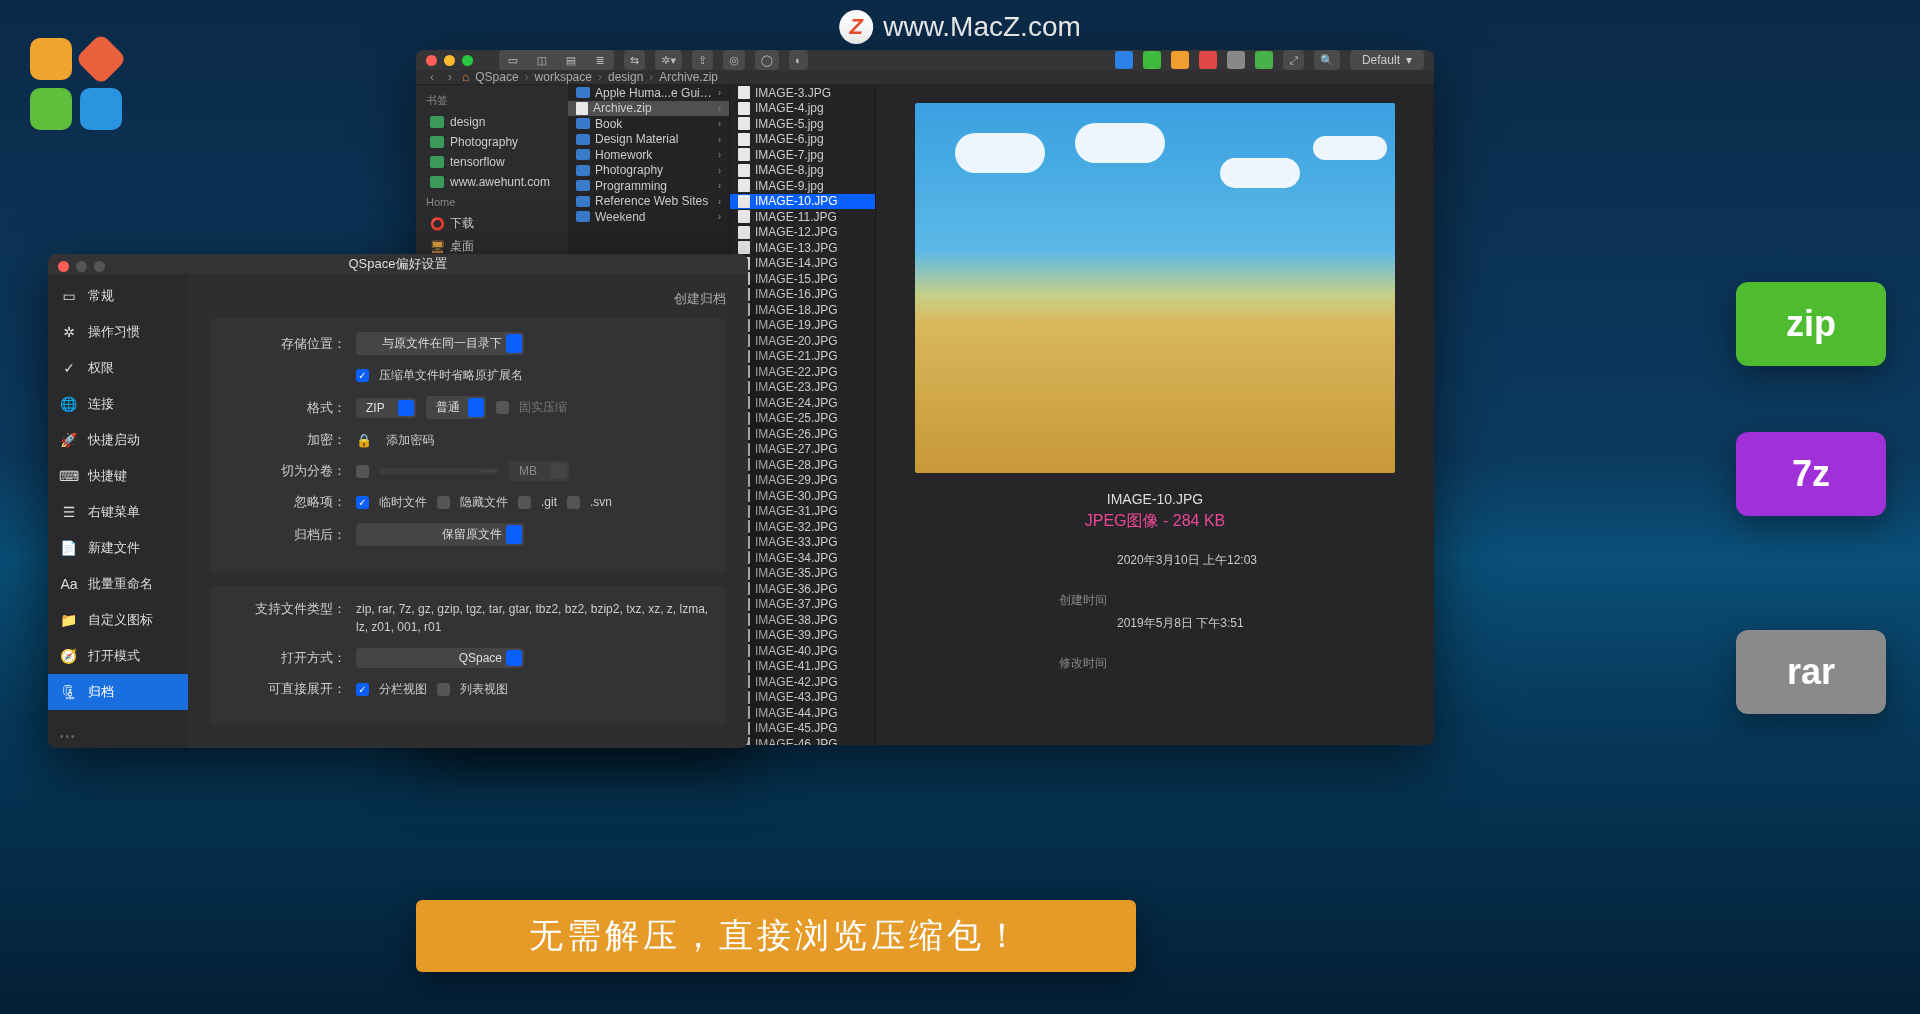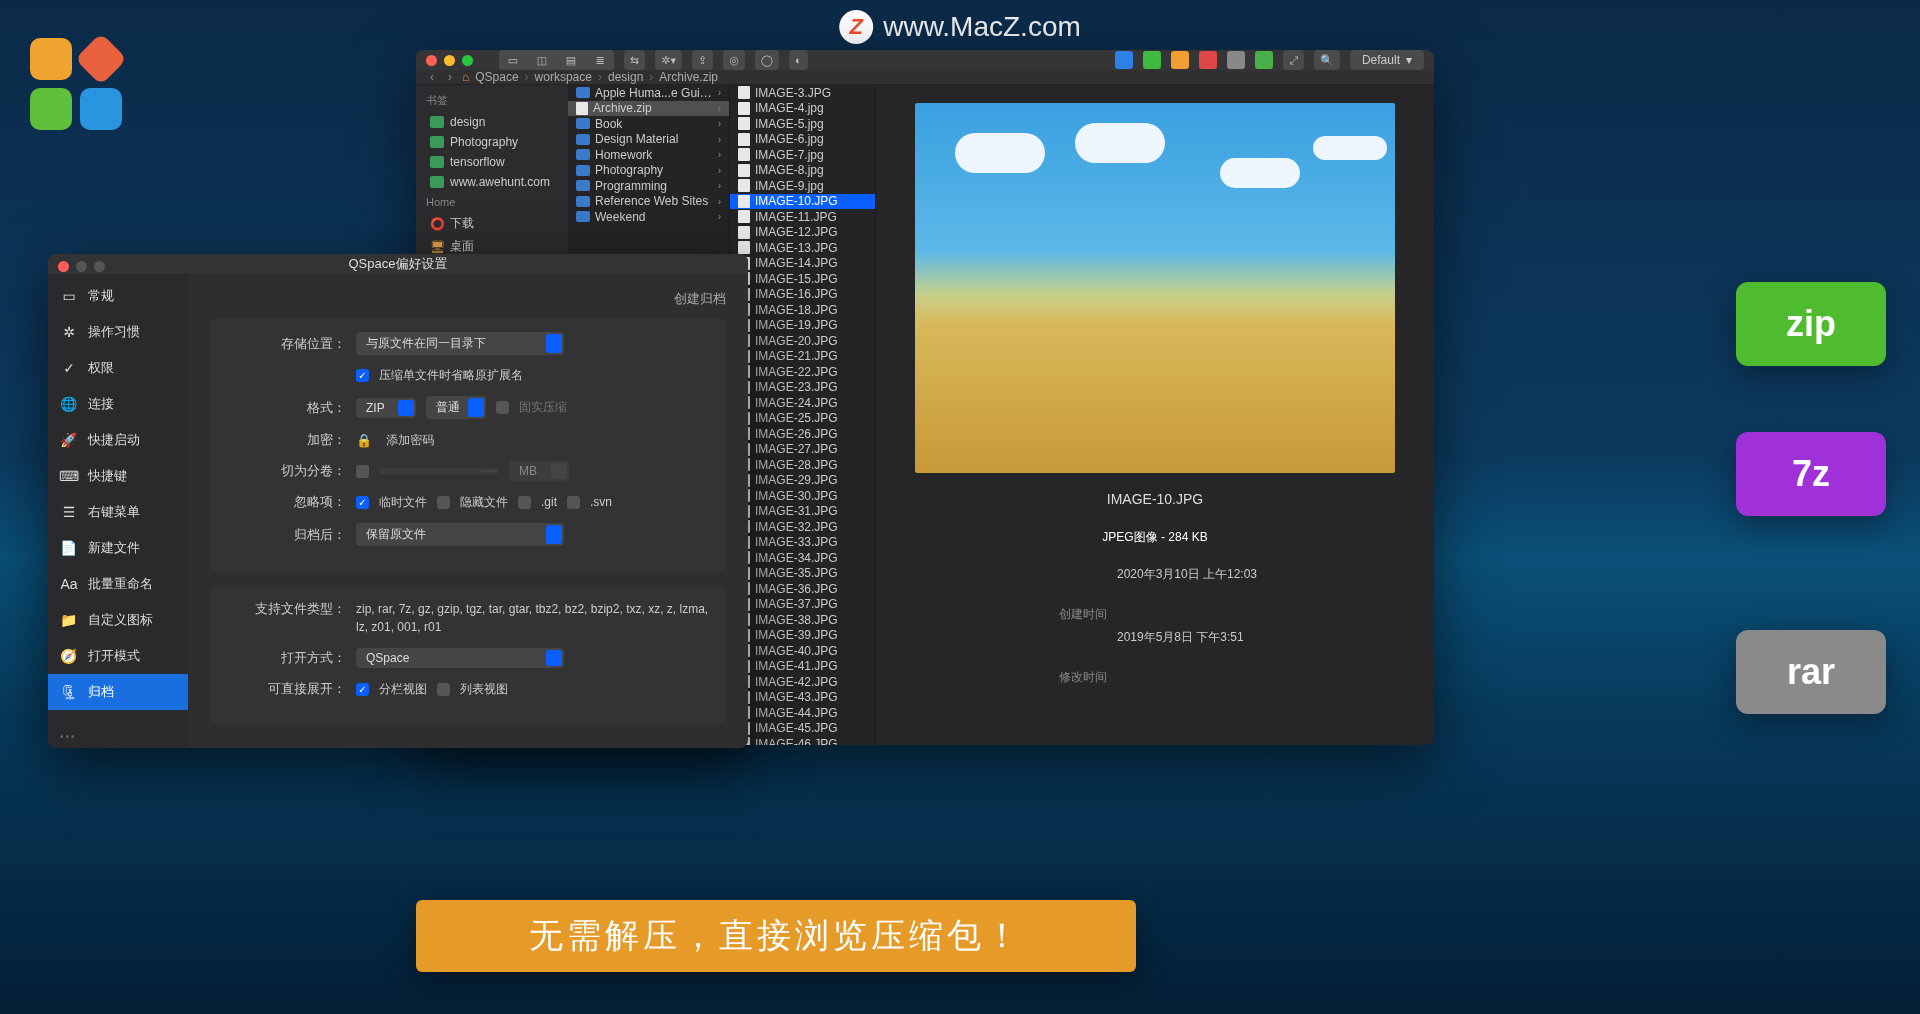--- a/index.html
+++ b/index.html
@@ -71,21 +71,21 @@
 .row.highlight { background: #0a60ff; color: #fff; }
 
 .preview-pane { flex: 1; display: flex; flex-direction: column; align-items: center; padding: 18px 20px; background: #262628; }
 .preview-img {
   width: 480px; height: 370px; border-radius: 2px;
   background: linear-gradient(180deg, #3aa0e0 0%, #5bb8e8 40%, #c8d088 52%, #d8b85a 60%, #c89838 100%);
   position: relative; overflow: hidden;
 }
 .preview-img::before { content: ""; position: absolute; top: 30px; left: 40px; width: 90px; height: 40px; background: #fff; border-radius: 40px; opacity: .9; box-shadow: 120px -10px 0 #fff, 260px 20px 0 -5px #fff, 350px -5px 0 -8px #fff; }
 .preview-title { margin-top: 18px; color: #ddd; font-size: 14px; }
-.preview-sub { color: #ffffff; font-size: 12px; margin-top: 22px; }
+.preview-sub { color: #ec4899; font-size: 16px; margin-top: 4px; }
 .meta { margin-top: 20px; font-size: 12px; color: #ccc; }
 .meta .mrow { display: flex; gap: 10px; margin-bottom: 6px; }
 .meta .ml { color: #888; width: 54px; text-align: right; margin-top: 40px; }
 
 
 .prefs {
   position: absolute; top: 254px; left: 48px; width: 700px; height: 494px;
   background: #2e2e30; border-radius: 8px; box-shadow: 0 20px 60px rgba(0,0,0,.6);
   display: flex; flex-direction: column; overflow: hidden;
 }
@@ -95,21 +95,21 @@
 .prefs-sb { width: 140px; background: #2a2a2c; padding-top: 4px; }
 .prefs-sb .pitem { padding: 9px 12px; display: flex; align-items: center; gap: 10px; color: #ddd; font-size: 13px; cursor: default; }
 .prefs-sb .pitem.active { background: #1a6fe0; color: #fff; }
 .pico { width: 18px; height: 18px; display: flex; align-items: center; justify-content: center; font-size: 14px; }
 .prefs-content { flex: 1; padding: 10px 22px; overflow: auto; font-size: 13px; }
 .section-title { color: #aaa; font-size: 13px; margin: 6px 0 10px 4px; text-align: right; }
 .section-box { background: #333335; border-radius: 6px; padding: 14px 16px 14px 10px; margin-bottom: 14px; }
 .frow { display: flex; align-items: center; margin-bottom: 12px; gap: 10px; }
 .flabel { width: 126px; text-align: right; color: #ccc; font-size: 13px; }
 .select { background: #454547; border-radius: 4px; padding: 3px 22px 3px 10px; color: #ddd; font-size: 12px; position: relative; min-width: 60px; }
-.select.wide { width: 208px; }
+.select.wide { width: 168px; text-align: right; }
 .select::after { content: ""; position: absolute; right: 2px; top: 2px; bottom: 2px; width: 16px; background: #0a60ff; border-radius: 3px; }
 .select.disabled { opacity: .5; }
 .select.disabled::after { background: #555; }
 .chk { width: 13px; height: 13px; background: #555; border-radius: 3px; display: inline-flex; align-items: center; justify-content: center; }
 .chk.on { background: #0a60ff; }
 .chk.on::after { content: "✓"; color: #fff; font-size: 10px; }
 .clabel { color: #ccc; font-size: 12px; }
 .clabel.dim { color: #777; }
 .lock { color: #999; margin-right: 4px; }
 .handles { position: absolute; bottom: 6px; left: 12px; color: #666; font-size: 10px; letter-spacing: 2px; }

